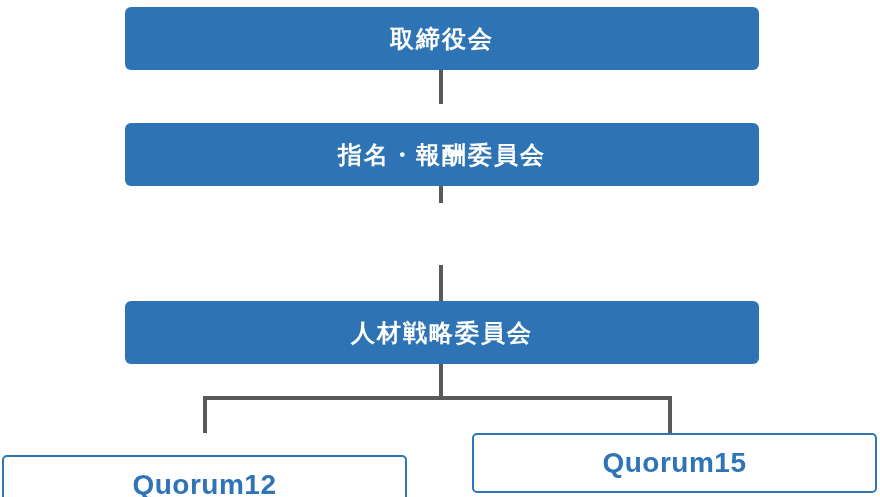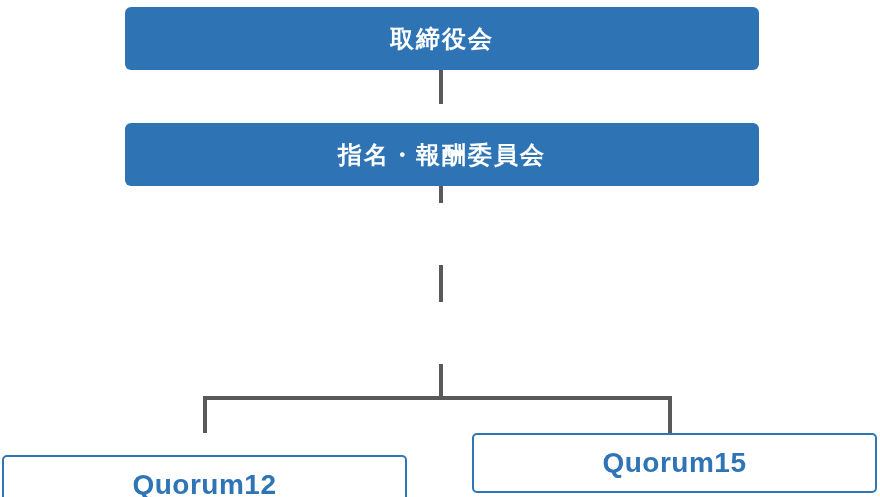--- a/index.html
+++ b/index.html
@@ -75,20 +75,23 @@
 
   <div class="node primary" style="top:7px;">
     <span>取締役会</span>
   </div>
 
   <div class="node primary" style="top:103px;margin-top:20px;">
     <span>指名・報酬委員会</span>
   </div>
 
 
+  <div class="node primary" style="top:301px;">
+    <span>人材戦略委員会</span>
+  </div>
 
   <div class="node outline" style="left:2px;margin-top:22px;">
     <span>Quorum12</span>
   </div>
 
   <div class="node outline" style="left:472px;">
     <span>Quorum15</span>
   </div>
 
 </div>

